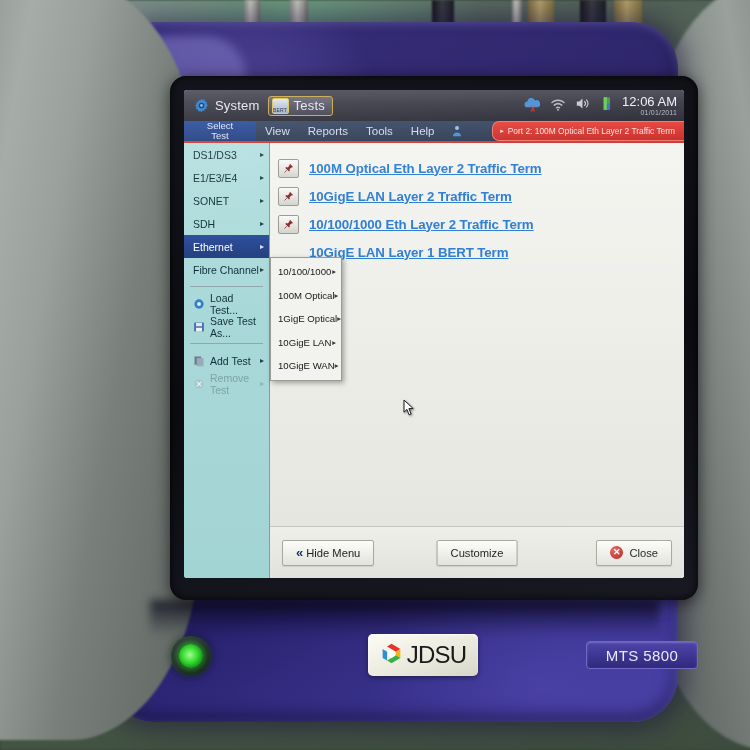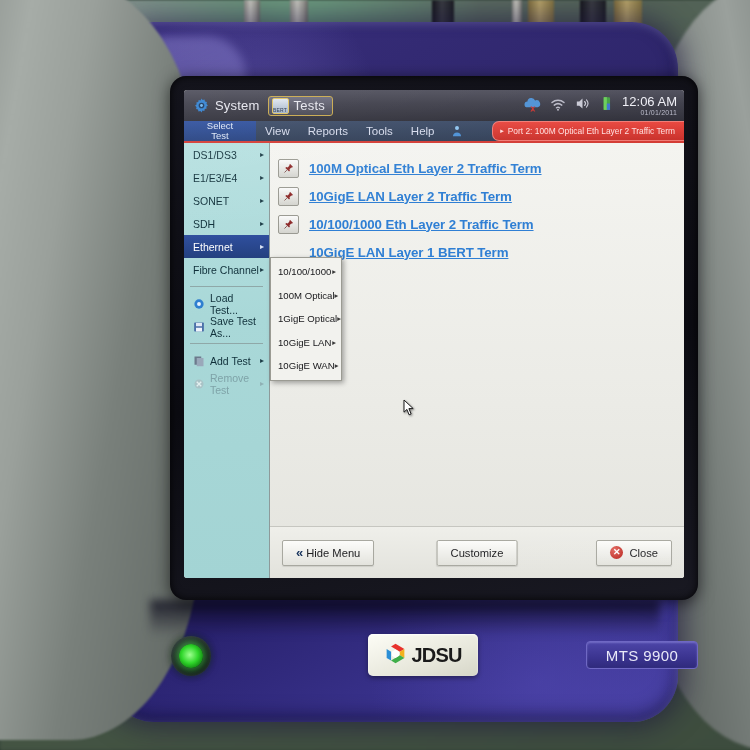--- a/index.html
+++ b/index.html
@@ -348,21 +348,21 @@
   .logo-plate {
     position: absolute;
     left: 368px; top: 634px;
     width: 110px; height: 42px;
     background: linear-gradient(160deg,#fdfdf6,#e8e8dc 60%,#d6d6c8);
     border-radius: 5px;
     box-shadow: 0 2px 5px rgba(0,0,0,.4), inset 0 1px 2px rgba(255,255,255,.9);
     display: flex; align-items: center; justify-content: center; gap: 4px;
   }
   .logo-text {
-    font-size: 20px; font-weight: bold; color: #1a1a1a; letter-spacing: -.8px;
+    font-size: 24px; font-weight: normal; color: #1a1a1a; letter-spacing: -.8px;
   }
   .model-plate {
     position: absolute;
     left: 586px; top: 641px;
     width: 112px; height: 28px;
     background: linear-gradient(180deg,#4d46a8,#3b3490 60%,#2f2a7c);
     border: 1px solid #6f68c4;
     border-radius: 4px;
     display: flex; align-items: center; justify-content: center;
     color: #e9e9f8;
@@ -675,14 +675,14 @@
       <path fill="#f2b21c" d="M23 8v10l-5-3V11z"></path>
       <path fill="#3fae49" d="M23 18l-10 6-5-3 10-6z"></path>
       <path fill="#2b8fd6" d="M3 18V8l5 3v10z"></path>
       <path fill="#ffffff" d="M13 8.4L17 11v4.6L13 18l-4-2.4V11z"></path>
     </svg>
   </span>
   <span class="logo-text">JDSU</span>
 </div>
 
 <div class="model-plate">
-  <span>MTS 9900</span>
+  <span>MTS 5800</span>
 </div>
 
 </body></html>

